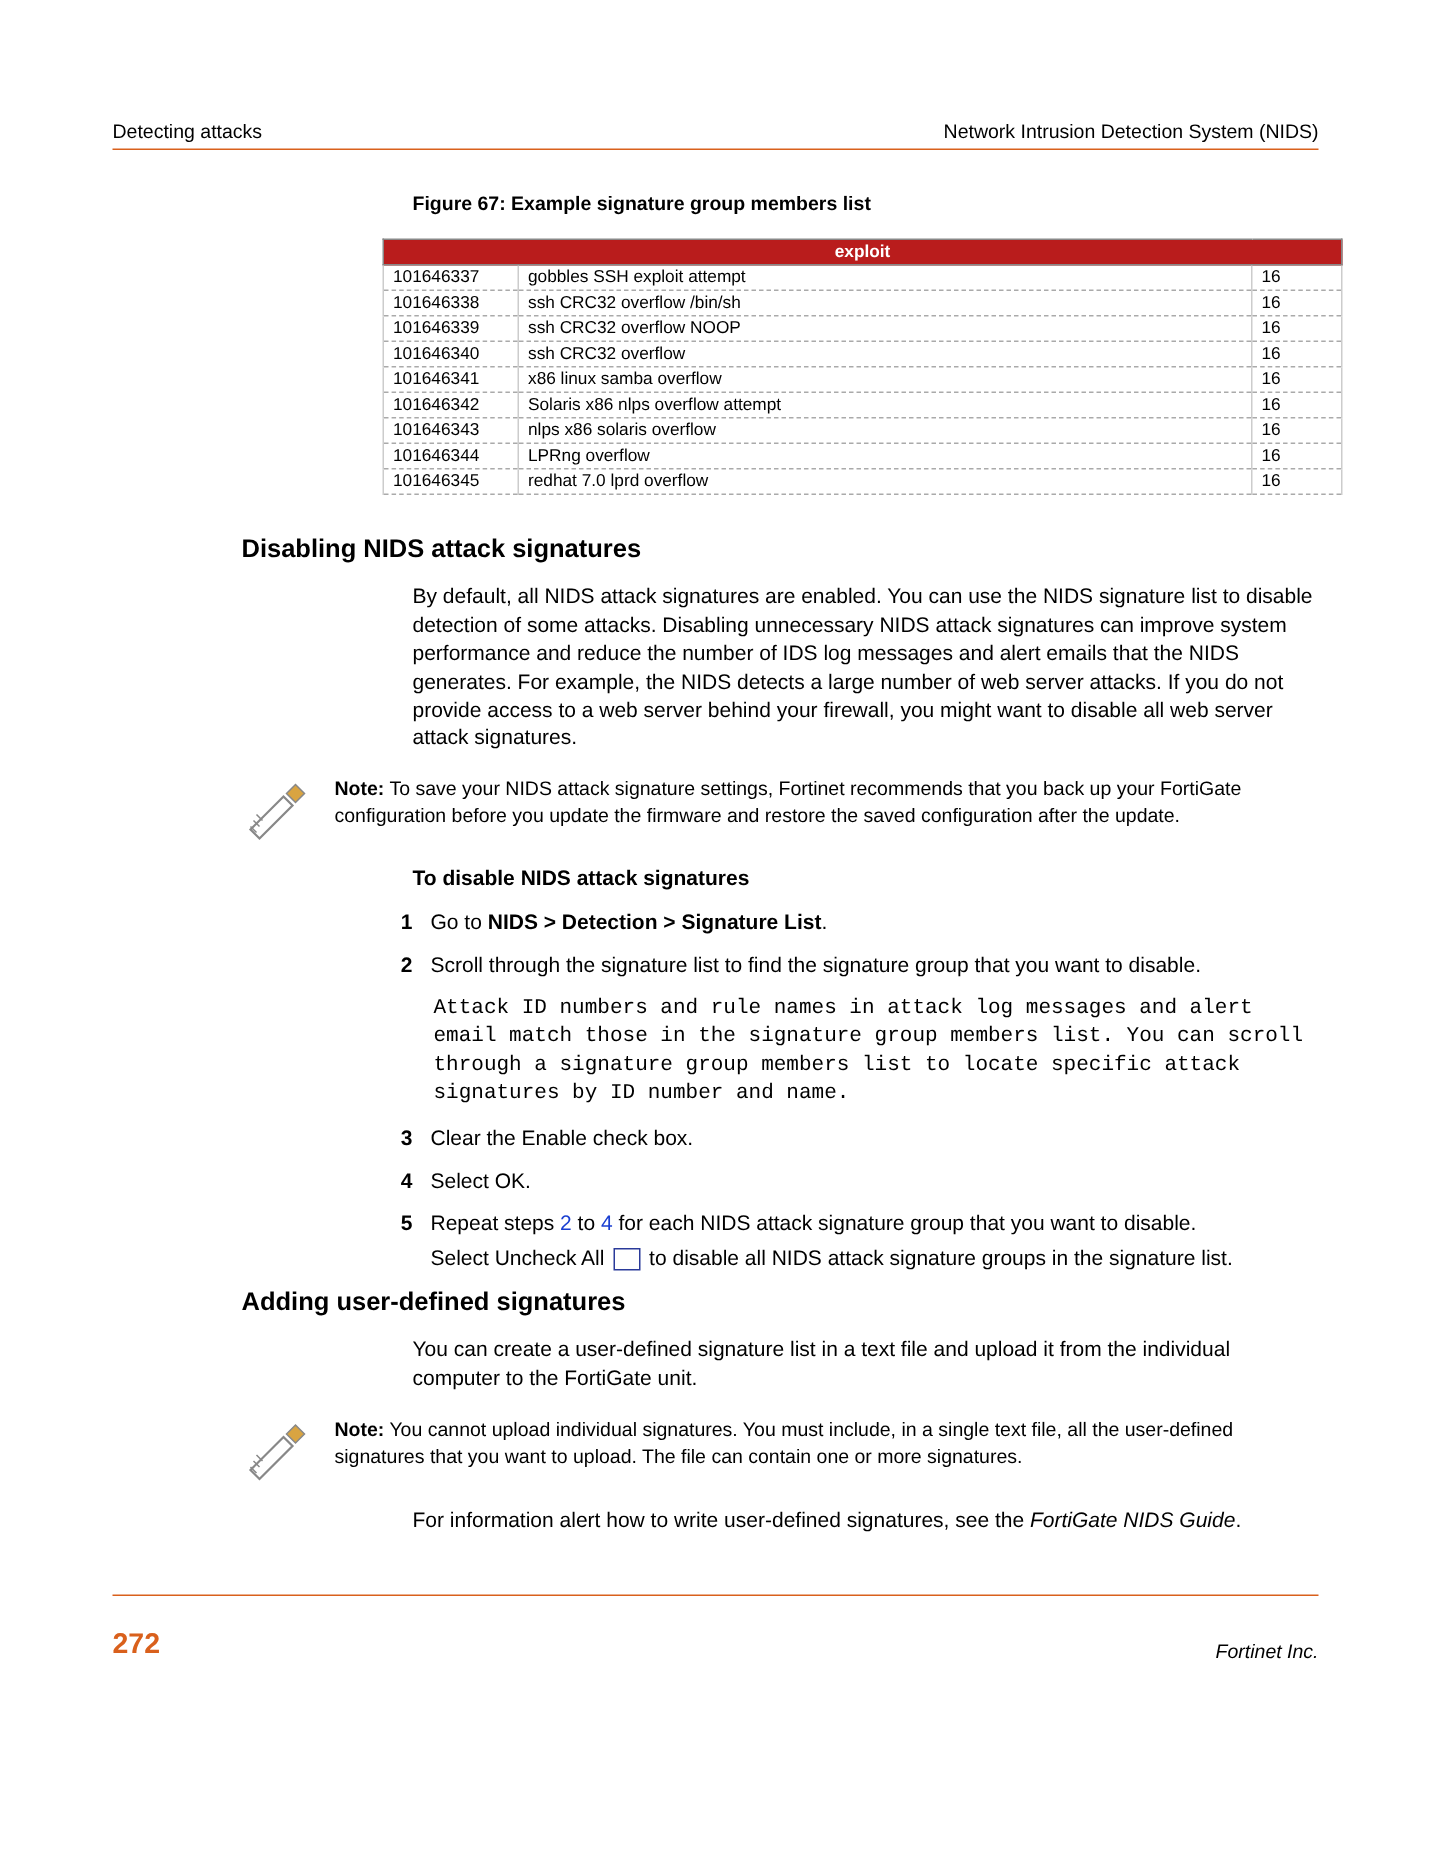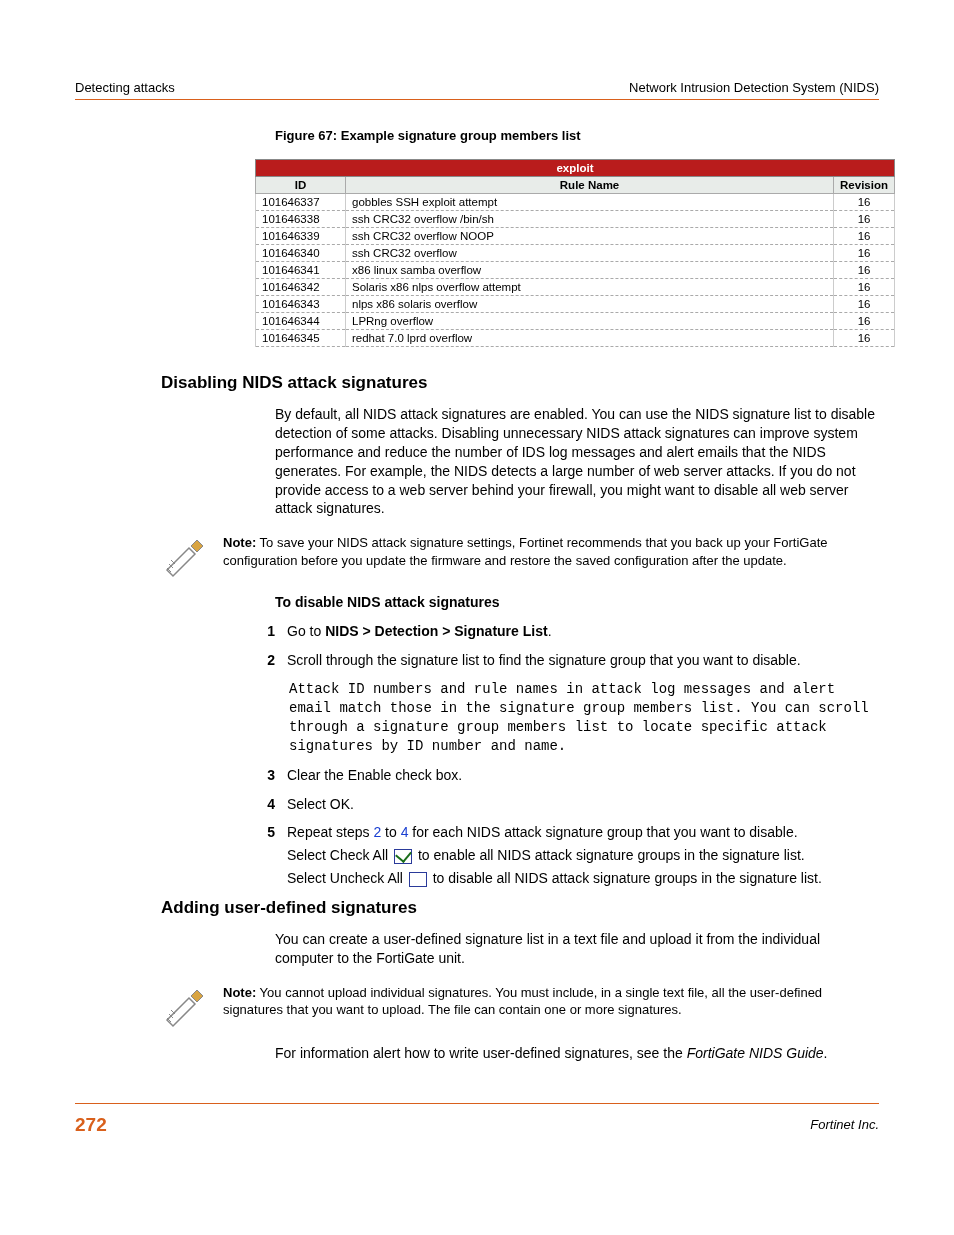--- a/index.html
+++ b/index.html
@@ -49,21 +49,21 @@
     padding: 2px 6px;
     text-align: center;
   }
   .sig-table td {
     border-bottom: 1px dashed #aaa;
     border-left: 1px solid #ccc;
     border-right: 1px solid #ccc;
     padding: 2px 6px;
   }
   .sig-table td.id { width: 90px; }
-  .sig-table td.rev { width: 60px; text-align: center; }
+  .sig-table td.rev { width: 60px; }
   h2.section {
     font-weight: bold;
     font-size: 17px;
     margin: 6px 0 12px 86px;
   }
   .body-para {
     margin-left: 200px;
     margin-bottom: 16px;
     line-height: 1.35;
   }
@@ -125,24 +125,24 @@
     position: absolute;
     left: 3px; top: -2px;
     width: 9px; height: 11px;
     border-right: 2.5px solid #1a6e1a;
     border-bottom: 2.5px solid #1a6e1a;
     transform: rotate(40deg);
   }
   .footer-row {
     border-top: 1.5px solid #d9601c;
     margin-top: 40px;
-    padding-top: 10px;
+    padding-top: 22px;
     display: flex;
     justify-content: space-between;
-    align-items: center;
+    align-items: flex-end;
   }
   .page-num {
     color: #d9601c;
     font-weight: bold;
     font-size: 19px;
   }
   .footer-right {
     font-style: italic;
     font-size: 13px;
   }
@@ -156,25 +156,20 @@
   <span>Network Intrusion Detection System (NIDS)</span>
 </div>
 
 <div class="figure-caption">Figure 67: Example signature group members list</div>
 
 <table class="sig-table">
   <thead>
     <tr>
         <th class="group-header" colspan="3">exploit</th>
       </tr>
-    <tr>
-      <th class="col">ID</th>
-      <th class="col">Rule Name</th>
-      <th class="col">Revision</th>
-    </tr>
   </thead>
   <tbody>
       <tr>
         <td class="id">101646337</td>
         <td>gobbles SSH exploit attempt</td>
         <td class="rev">16</td>
       </tr>
       <tr>
         <td class="id">101646338</td>
         <td>ssh CRC32 overflow /bin/sh</td>
@@ -257,23 +252,20 @@
 <div class="step-row">
   <div class="step-num">4</div>
   <div class="step-body">Select OK.</div>
 </div>
 
 <div class="step-row">
   <div class="step-num">5</div>
   <div class="step-body">
     <span>Repeat steps </span><span class="link">2</span><span> to </span><span class="link">4</span><span> for each NIDS attack signature group that you want to disable.</span>
     <div style="margin-top:4px;">
-      <span>Select Check All </span><span class="inline-check checked"></span><span> to enable all NIDS attack signature groups in the signature list.</span>
-    </div>
-    <div style="margin-top:4px;">
       <span>Select Uncheck All </span><span class="inline-check"></span><span> to disable all NIDS attack signature groups in the signature list.</span>
     </div>
   </div>
 </div>
 
 <h2 class="section">Adding user-defined signatures</h2>
 <div class="body-para">You can create a user-defined signature list in a text file and upload it from the individual computer to the FortiGate unit.</div>
 
 <div class="note-block">
   <span class="note-icon">

